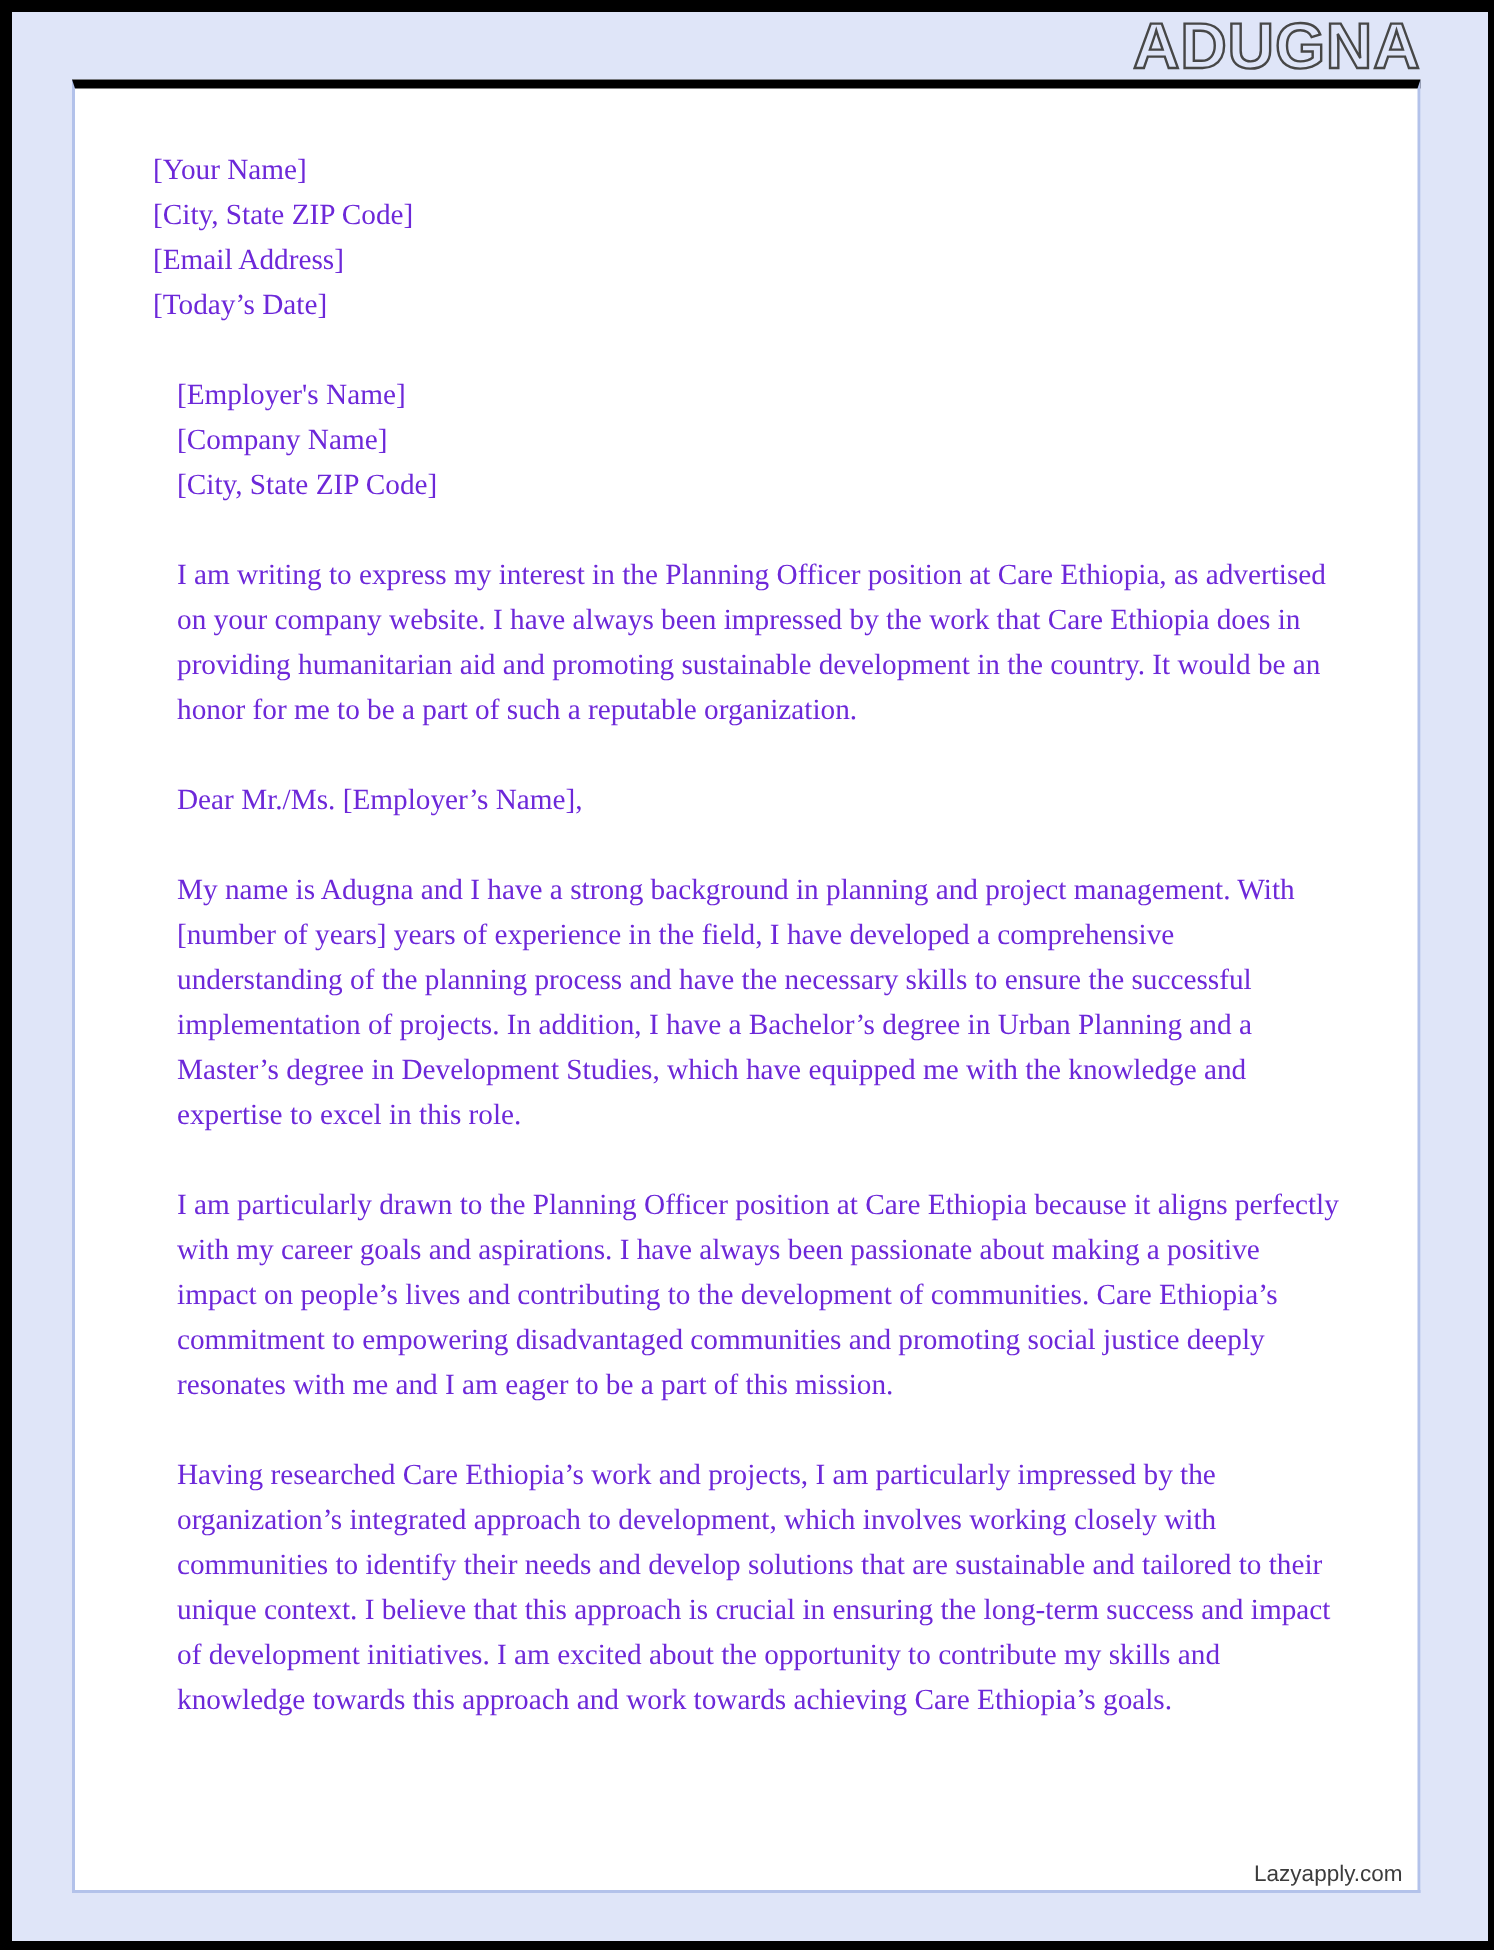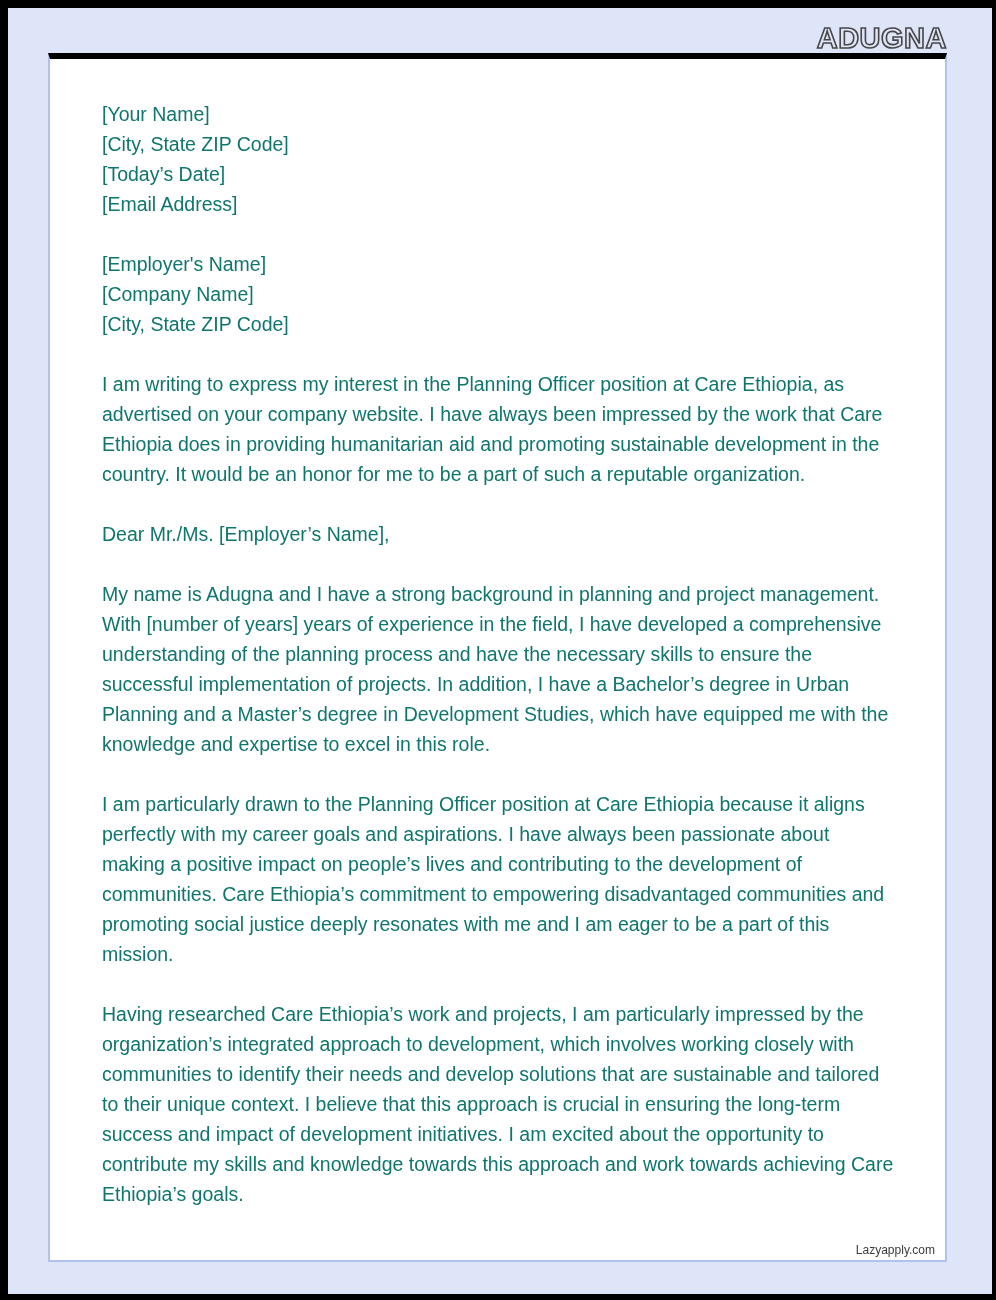--- a/index.html
+++ b/index.html
@@ -22,21 +22,21 @@
   }
   .logo {
     position: absolute;
     top: 6px;
     left: 48px;
     width: 899px;
     height: 47px;
     display: flex;
     align-items: flex-end;
     justify-content: flex-end;
-    font-size: 29px;
+    font-size: 43px;
     font-weight: 700;
     letter-spacing: 0.5px;
     color: transparent;
     -webkit-text-stroke: 1.6px #474747;
     line-height: 1;
     user-select: none;
   }
   .document {
     position: absolute;
     left: 48px;
@@ -46,53 +46,54 @@
     background: #ffffff;
     border: 2px solid #b3c2ea;
     border-top: 6px solid #000000;
     box-sizing: border-box;
     overflow: hidden;
   }
   .content {
     padding: 40px 50px 0 52px;
     font-size: 19.5px;
     line-height: 30px;
-    color: #0f766e;
+    color: #6d28d9;
+    font-family: Liberation Serif, serif;
   }
   .block { margin: 0; }
-  .block + .block { margin-top: 30px; }
+  .block + .block { margin-top: 30px; margin-left: 16px; }
   .line { margin: 0; }
   .para { margin: 0; }
   .watermark {
     position: absolute;
     right: 10px;
     bottom: 1px;
-    font-size: 12px;
+    font-size: 15px;
     line-height: 18px;
     color: #3c3c3c;
     background: #ffffff;
     padding-left: 6px;
     text-align: right;
   }
 </style>
 </head>
 <body>
 
 <div class="frame"></div>
 
 <div class="logo">ADUGNA</div>
 
 <div class="document">
   <div class="content">
 
     <div class="block">
       <p class="line">[Your Name]</p>
       <p class="line">[City, State ZIP Code]</p>
+      <p class="line">[Email Address]</p>
       <p class="line">[Today’s Date]</p>
-      <p class="line">[Email Address]</p>
     </div>
 
     <div class="block">
       <p class="line">[Employer's Name]</p>
       <p class="line">[Company Name]</p>
       <p class="line">[City, State ZIP Code]</p>
     </div>
 
     <div class="block">
       <p class="para">I am writing to express my interest in the Planning Officer position at Care Ethiopia, as advertised on your company website. I have always been impressed by the work that Care Ethiopia does in providing humanitarian aid and promoting sustainable development in the country. It would be an honor for me to be a part of such a reputable organization.</p>

